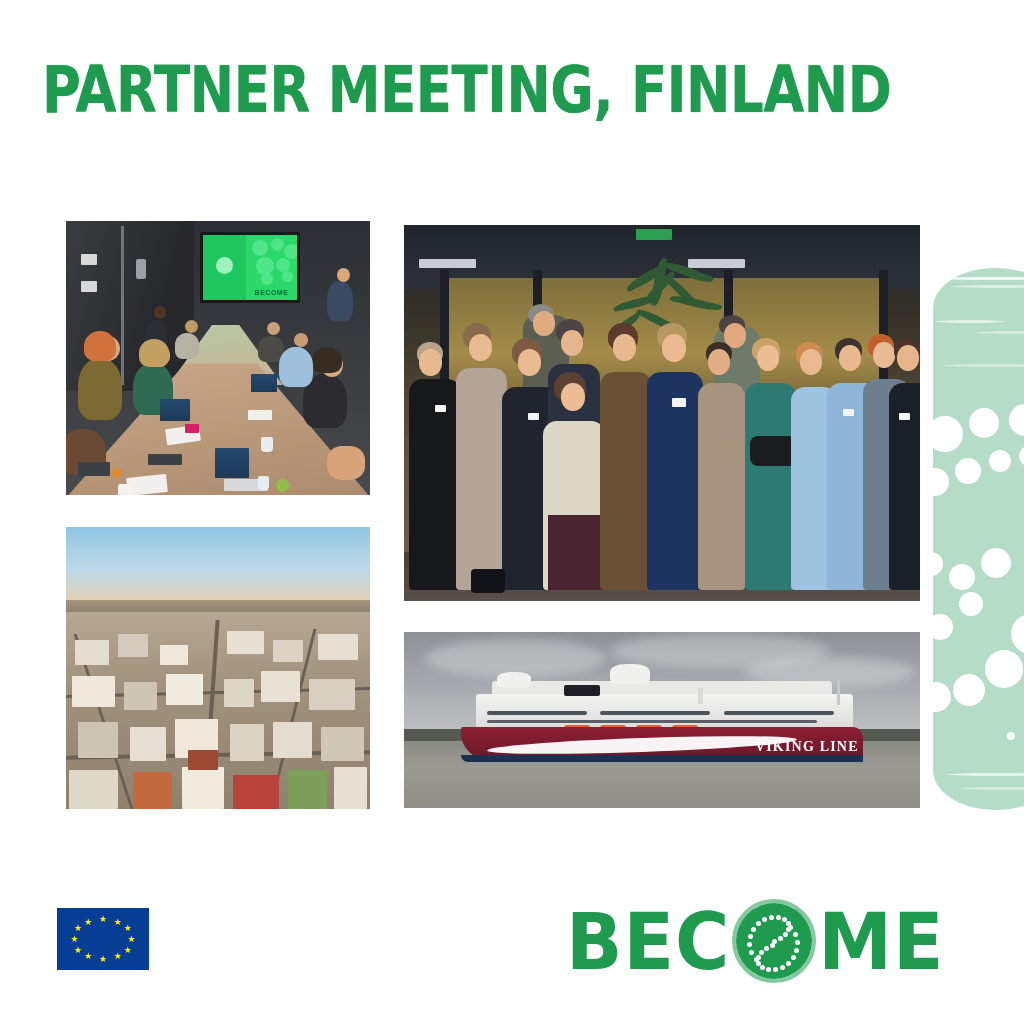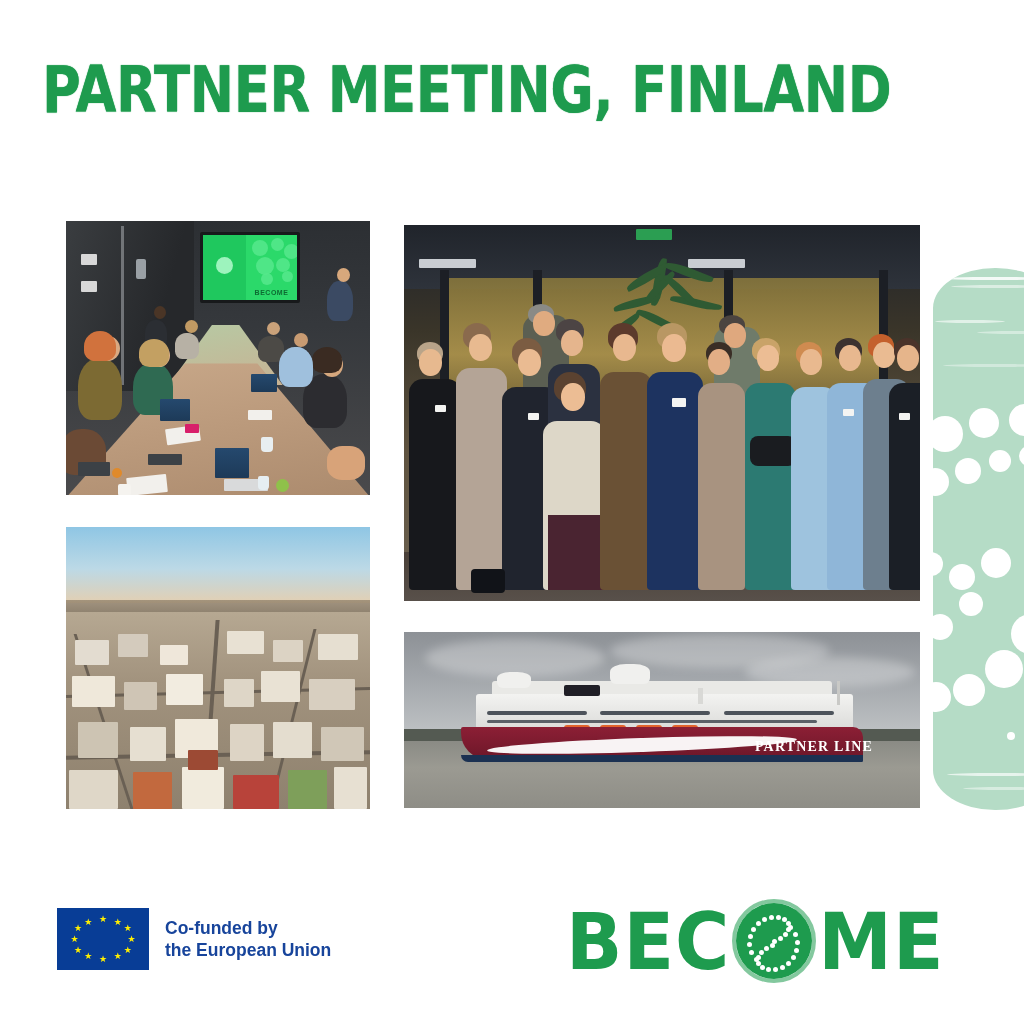--- a/index.html
+++ b/index.html
@@ -428,42 +428,38 @@
     <div class="fy-win" style="left:16%;top:50%;width:330px;height:3px;border-radius:2px;background:#5a6068;"></div>
 
     <div class="fy-lifeboat" style="left:31%;top:53%;width:26px;"></div>
     <div class="fy-lifeboat" style="left:38%;top:53%;width:26px;"></div>
     <div class="fy-lifeboat" style="left:45%;top:53%;width:26px;"></div>
     <div class="fy-lifeboat" style="left:52%;top:53%;width:26px;"></div>
 
     <div class="fy-hull"></div>
     <div class="fy-swoosh"></div>
     <div class="fy-hullstripe"></div>
-    <div class="fy-brand">PARTNER LINE</div>
+    <div class="fy-brand">VIKING LINE</div>
   </div>
 </div>
 
 <div id="eu-block">
   <div id="eu-flag">
     <span class="star" style="left:50%;  top:18%;"></span>
     <span class="star" style="left:66%;  top:22%;"></span>
     <span class="star" style="left:77%;  top:33%;"></span>
     <span class="star" style="left:81%;  top:50%;"></span>
     <span class="star" style="left:77%;  top:67%;"></span>
     <span class="star" style="left:66%;  top:78%;"></span>
     <span class="star" style="left:50%;  top:82%;"></span>
     <span class="star" style="left:34%;  top:78%;"></span>
     <span class="star" style="left:23%;  top:67%;"></span>
     <span class="star" style="left:19%;  top:50%;"></span>
     <span class="star" style="left:23%;  top:33%;"></span>
     <span class="star" style="left:34%;  top:22%;"></span>
-  </div>
-  <div id="eu-text">
-    <div>Co-funded by</div>
-    <div>the European Union</div>
   </div>
 </div>
 
 <div id="become-logo">
   <span class="bc-word">BEC</span>
   <span id="bc-mark">
     <span class="ring"></span>
     <span class="disc"></span>
 
     <span class="sdot" style="left:40px;top:40px;width:5px;height:5px;"></span>

